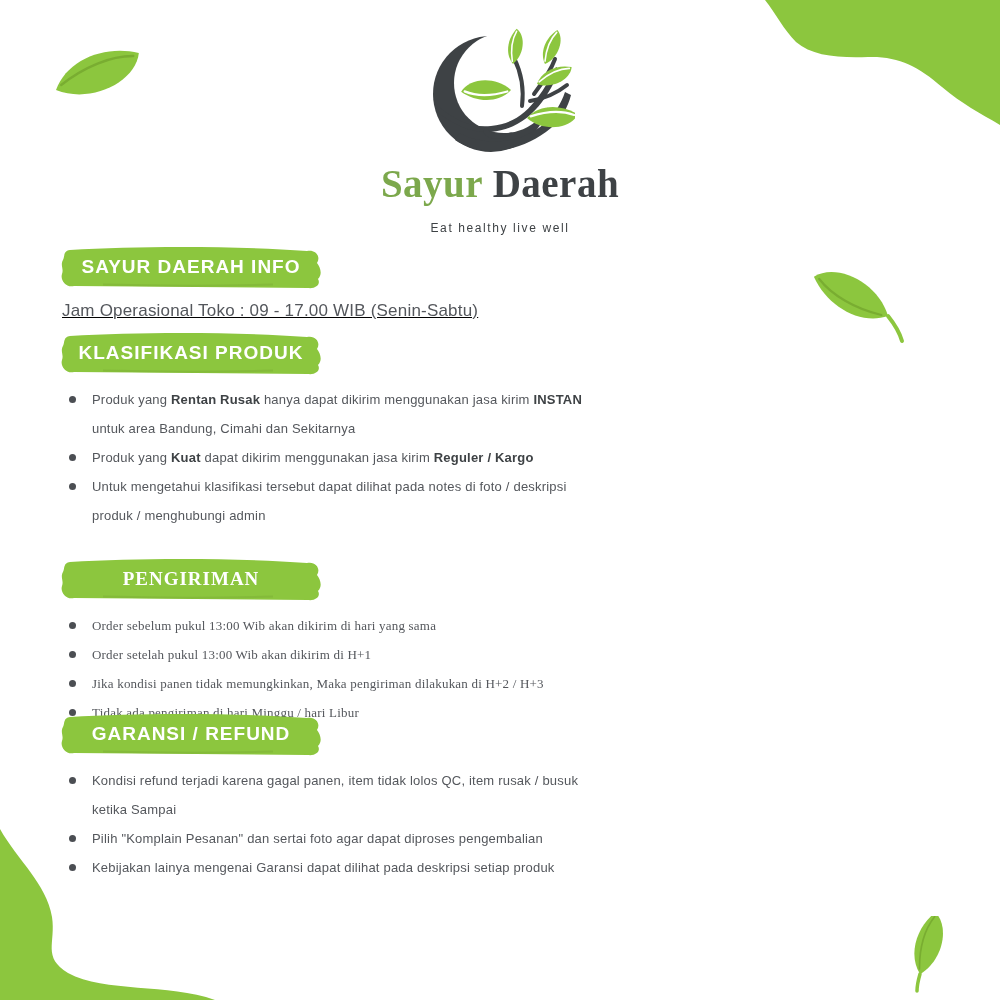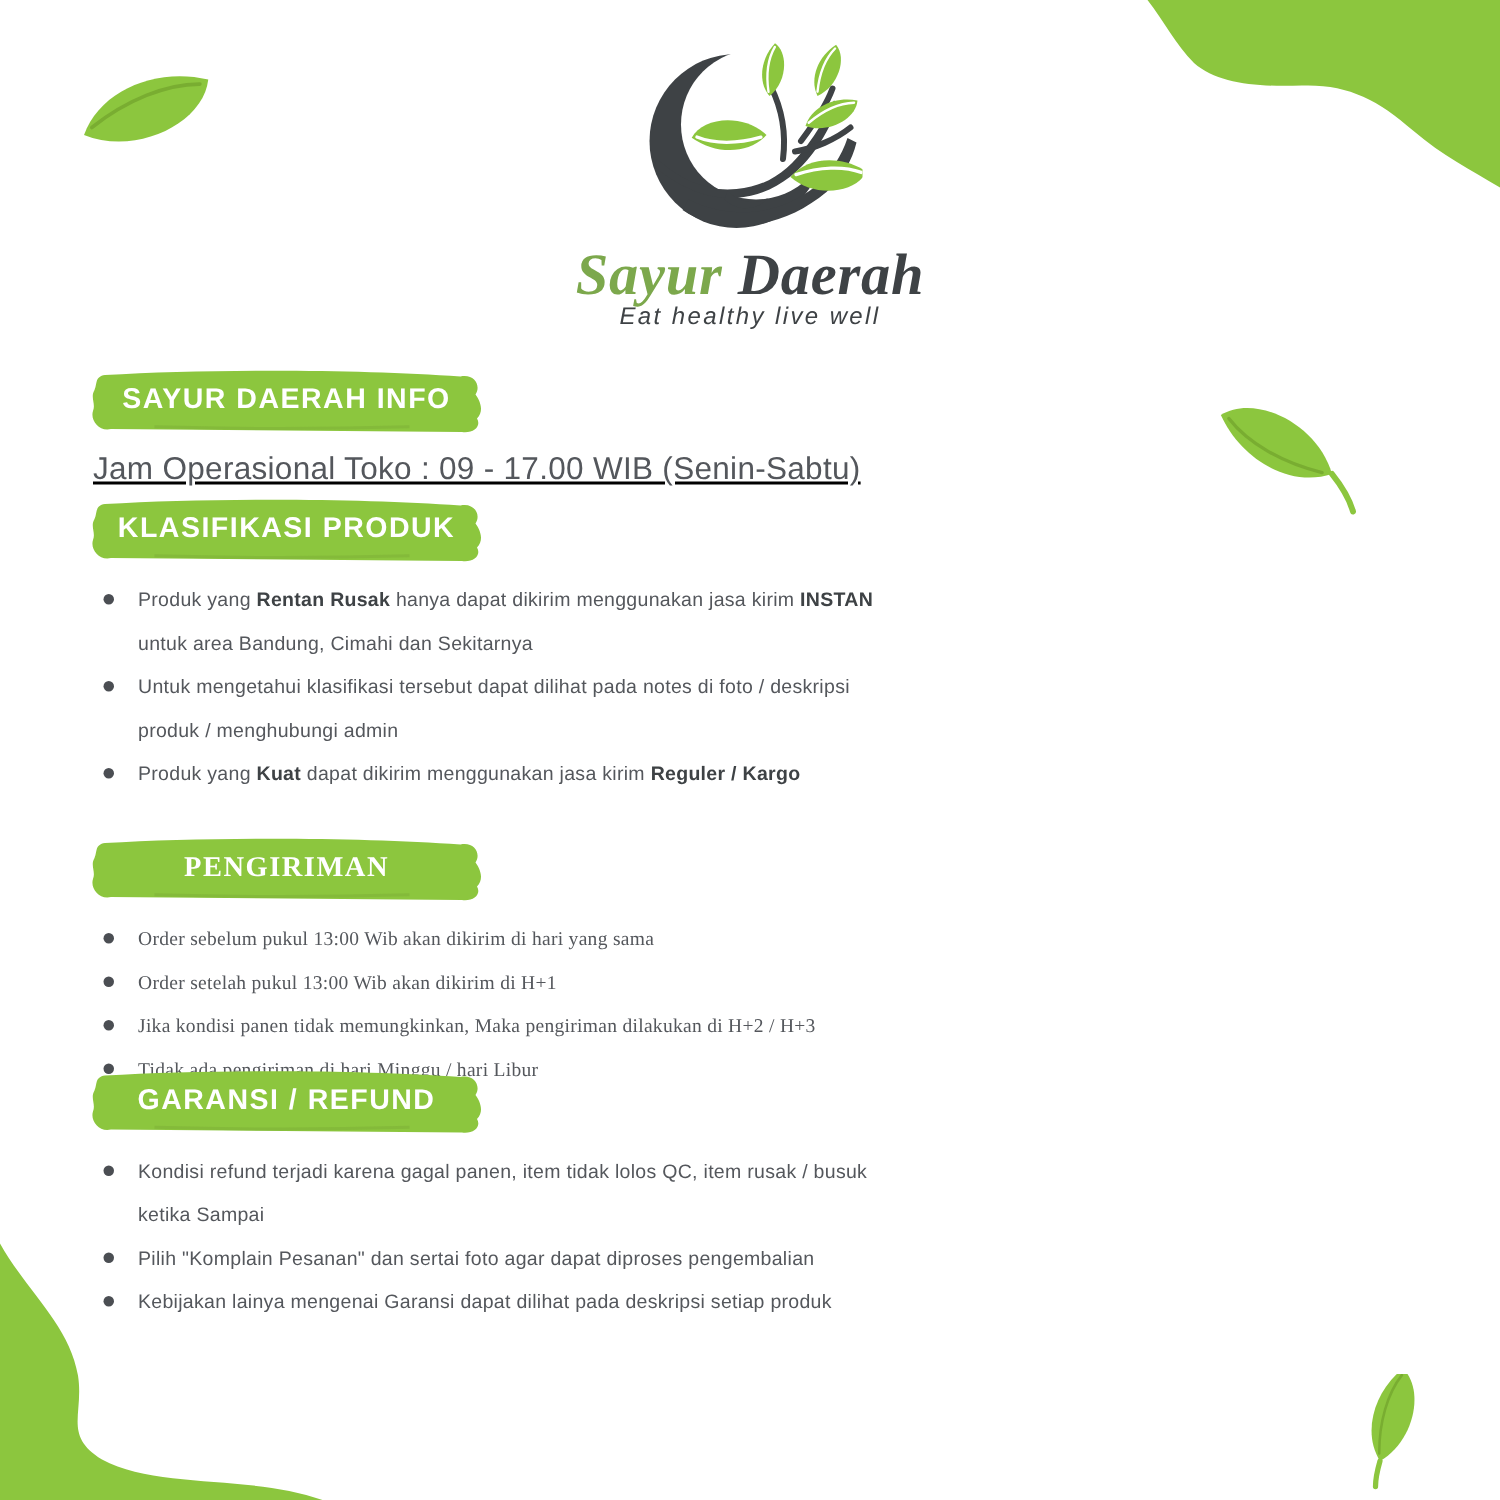--- a/index.html
+++ b/index.html
@@ -15,33 +15,33 @@
 
   
   .abs{position:absolute;}
   .fill-green{fill:var(--green);}
   .fill-dark{fill:var(--dark);}
   .stroke-dark{stroke:var(--dark);fill:none;stroke-linecap:round;}
   .stroke-vein{stroke:var(--green-dark);fill:none;stroke-linecap:round;}
   .stroke-white{stroke:#fff;fill:none;stroke-linecap:round;}
 
   
-  .logo-wrap{position:absolute;top:22px;left:0;right:0;display:flex;flex-direction:column;align-items:center;font-style:italic;}
+  .logo-wrap{position:absolute;top:22px;left:0;right:0;display:flex;flex-direction:column;align-items:center;}
   .brand-line{margin-top:2px;font-family:"Liberation Serif", serif;font-weight:bold;font-size:39px;letter-spacing:.5px;line-height:1;}
   .brand-primary{color:var(--logo-green);}
   .brand-secondary{color:var(--dark);}
-  .tagline{margin-top:0;font-size:16px;letter-spacing:1.6px;color:var(--dark);}
+  .tagline{margin-top:18px;font-size:12px;letter-spacing:1.6px;color:var(--dark);}
 
   
   .section{position:absolute;left:58px;width:890px;}
   .badge{position:relative;width:266px;height:46px;margin-bottom:8px;}
   .badge svg{position:absolute;inset:0;}
   .badge-label{position:absolute;inset:0;display:flex;align-items:center;justify-content:center;
     color:#fff;font-weight:bold;font-size:19px;letter-spacing:1px;padding-bottom:2px;}
-  .para{margin:10px 0 0 4px;font-size:21px;letter-spacing:.2px;color:var(--text);}
+  .para{margin:10px 0 0 4px;font-size:17px;letter-spacing:.2px;color:var(--text);}
   ul.bullets{list-style:none;margin:6px 0 0 0;padding:0;}
   ul.bullets li{position:relative;padding-left:34px;font-size:13px;letter-spacing:.2px;
     line-height:29px;color:var(--text);white-space:pre-wrap;}
   ul.bullets li::before{content:"";position:absolute;left:11px;top:11px;width:7px;height:7px;
     border-radius:50%;background:#4B4E53;}
   ul.bullets li .bold{font-weight:bold;color:var(--dark);}
 
   .sec-info{top:245px;text-decoration:underline;}
   .sec-klasifikasi{top:331px;}
   .sec-pengiriman{top:557px;font-family:Liberation Serif, serif;}
@@ -141,23 +141,23 @@
     <div class="badge">
       <svg width="266" height="46" viewBox="0 0 266 46">
         <path class="fill-green" d="M12,5 C5,6 7,11 5,15 C2,20 6,24 4,29 C2,35 8,43 16,41 L250,43 C258,44 263,39 260,34 C265,29 262,22 259,18 C263,12 258,4 249,6 C180,1 80,1 12,5 Z"></path>
         <path d="M45,39.5 C100,41 160,41 215,39.5" stroke="#7DB136" stroke-width="2" fill="none" opacity="0.55"></path>
       </svg>
       <div class="badge-label">KLASIFIKASI PRODUK</div>
     </div>
     <ul class="bullets">
         <li><span>Produk yang </span><span class="bold">Rentan Rusak</span><span> hanya dapat dikirim menggunakan jasa kirim </span><span class="bold">INSTAN</span><span>
 untuk area Bandung, Cimahi dan Sekitarnya</span></li>
+        <li><span>Produk yang </span><span class="bold">Kuat</span><span> dapat dikirim menggunakan jasa kirim </span><span class="bold">Reguler / Kargo</span></li>
         <li><span>Untuk mengetahui klasifikasi tersebut dapat dilihat pada notes di foto / deskripsi
 produk / menghubungi admin</span></li>
-        <li><span>Produk yang </span><span class="bold">Kuat</span><span> dapat dikirim menggunakan jasa kirim </span><span class="bold">Reguler / Kargo</span></li>
       </ul>
   </div>
 
   <div class="section sec-pengiriman">
     <div class="badge">
       <svg width="266" height="46" viewBox="0 0 266 46">
         <path class="fill-green" d="M12,5 C5,6 7,11 5,15 C2,20 6,24 4,29 C2,35 8,43 16,41 L250,43 C258,44 263,39 260,34 C265,29 262,22 259,18 C263,12 258,4 249,6 C180,1 80,1 12,5 Z"></path>
         <path d="M45,39.5 C100,41 160,41 215,39.5" stroke="#7DB136" stroke-width="2" fill="none" opacity="0.55"></path>
       </svg>
       <div class="badge-label">PENGIRIMAN</div>

